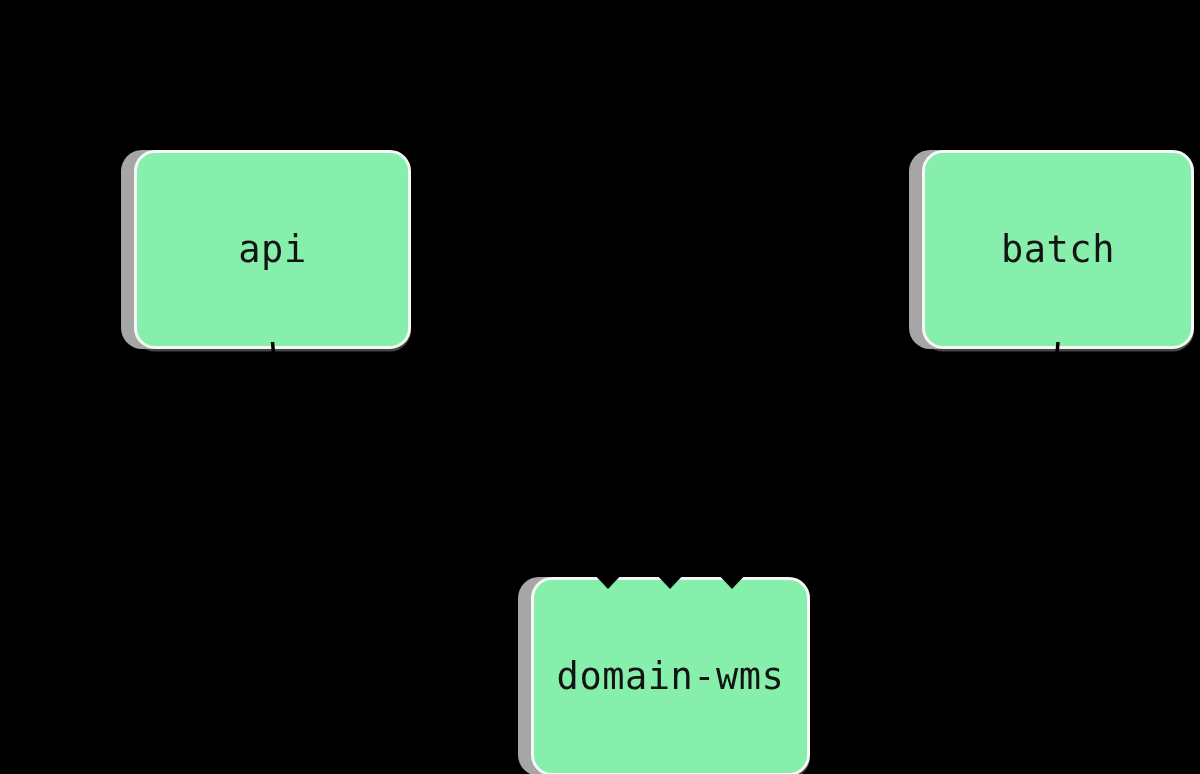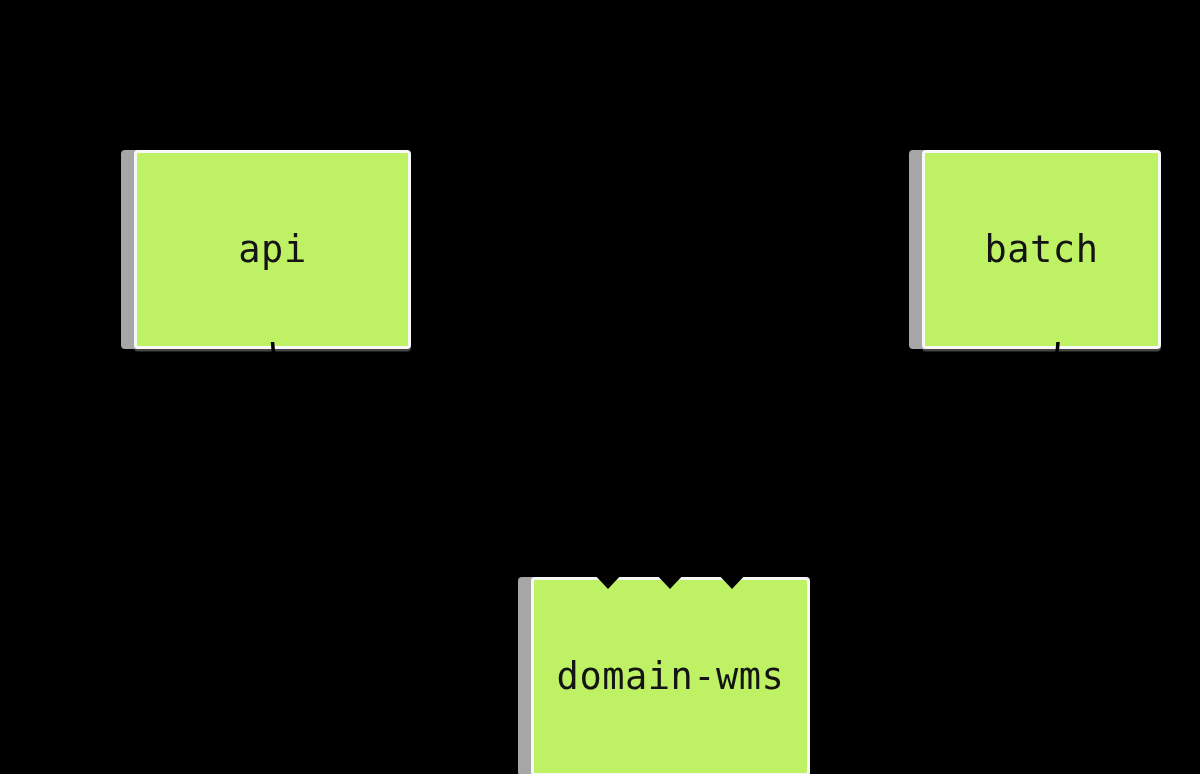--- a/index.html
+++ b/index.html
@@ -11,40 +11,40 @@
     position: relative;
     width: 1200px;
     height: 774px;
     background: #000000;
     overflow: hidden;
     font-family: "DejaVu Sans Mono", "Liberation Mono", monospace;
   }
   .node {
     position: absolute;
     box-sizing: border-box;
-    background: #bef264;
+    background: #86efac;
     border: 3px solid #f7f7f7;
-    border-radius: 4px;
+    border-radius: 21px;
     display: flex;
     align-items: center;
     justify-content: center;
     
     box-shadow: -13px 0 0 #a6a6a6, 0 2.5px 0 #454545;
     color: #141414;
     font-size: 37px;
     line-height: 1;
     z-index: 1;
   }
   .node-label {
     white-space: nowrap;
     letter-spacing: 0.5px;
   }
   #node-api        { left: 134px; top: 150px; width: 277px; height: 199px; }
   #node-consumer   { left: 531px; top: 150px; width: 279px; height: 199px; }
-  #node-batch      { left: 922px; top: 150px; width: 239px; height: 199px; }
+  #node-batch      { left: 922px; top: 150px; width: 272px; height: 199px; }
   #node-domain-wms { left: 531px; top: 577px; width: 279px; height: 199px; }
   .edge-layer {
     position: absolute;
     left: 0;
     top: 0;
     width: 1200px;
     height: 774px;
     z-index: 5;
     pointer-events: none;
   }

